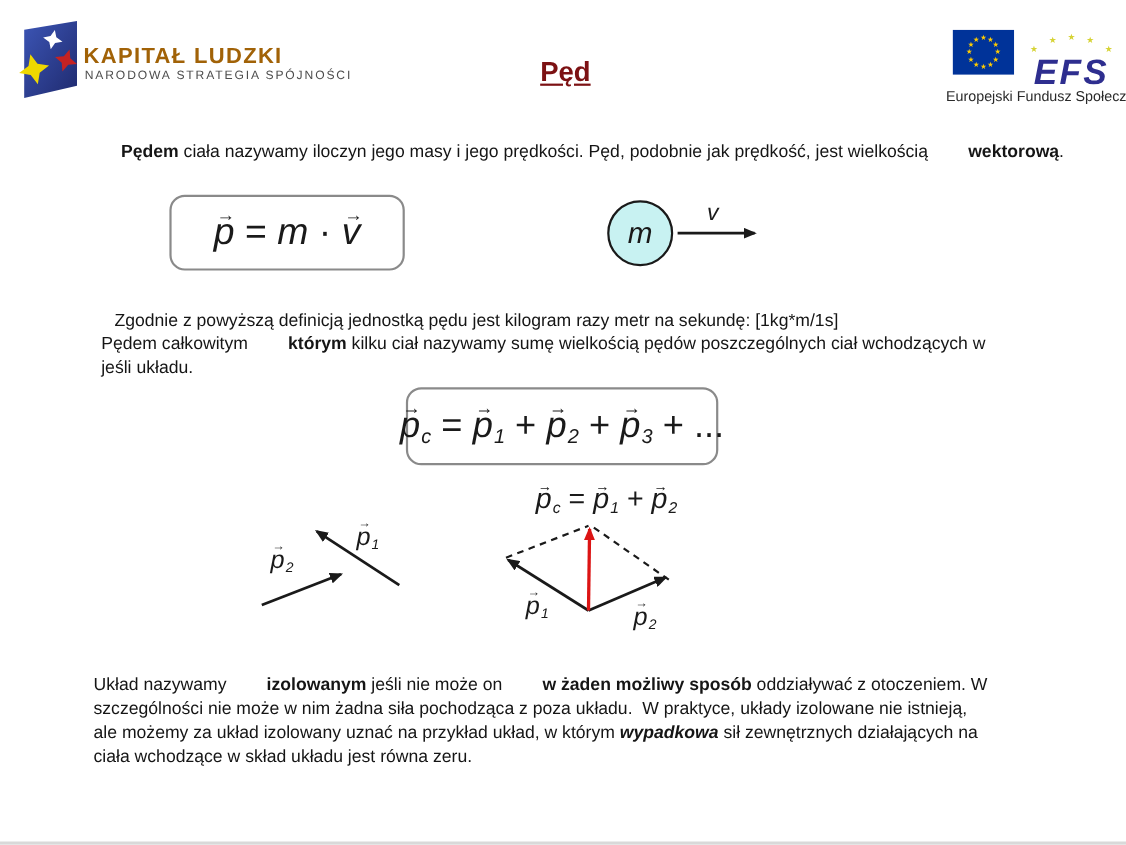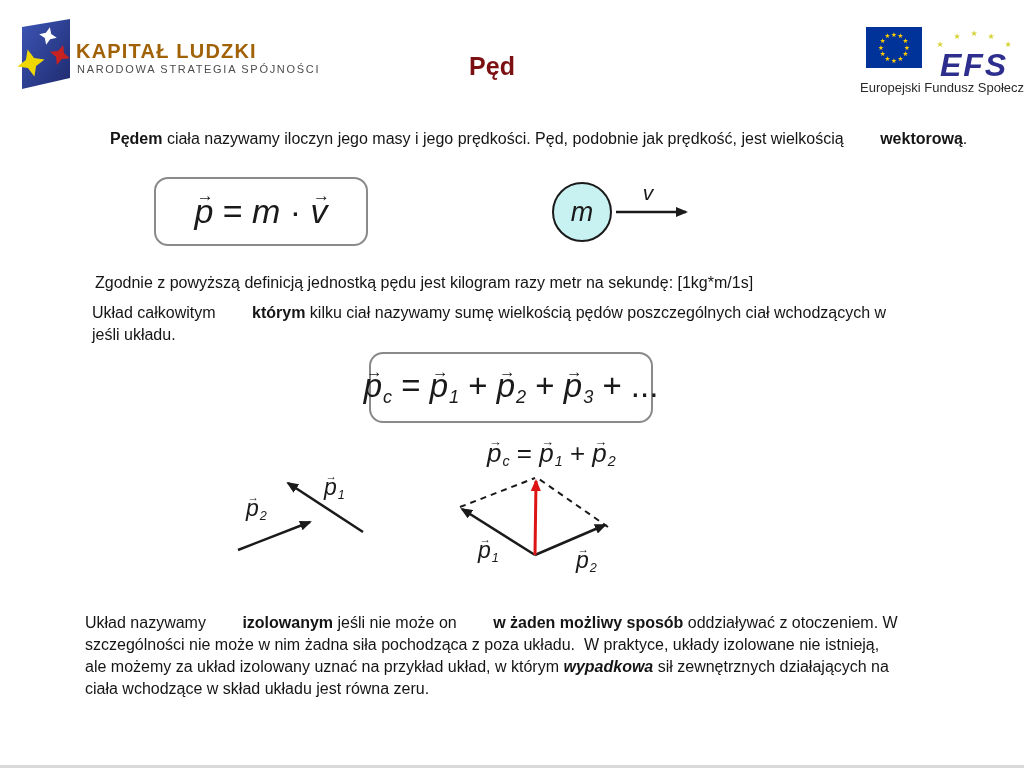--- a/index.html
+++ b/index.html
@@ -65,21 +65,21 @@
 
   <svg class="abs" style="left:8px; top:12px;" width="85" height="88" viewBox="0 0 85 88">
     <polygon points="14,15 62,7 62,66 14,77" fill="url(#kl-flag-grad)"></polygon>
     <polygon points="40,15 42.7,21.3 49,24 42.7,26.7 40,33 37.3,26.7 31,24 37.3,21.3" transform="rotate(12 40 24)" style="fill:var(--kl_star_white)"></polygon>
     <polygon points="52,32.5 55.1,39.9 62.5,43 55.1,46.1 52,53.5 48.9,46.1 41.5,43 48.9,39.9" transform="rotate(18 52 43)" style="fill:var(--kl_star_red)"></polygon>
     <polygon points="23,37 27.2,46.8 37,51 27.2,55.2 23,65 18.8,55.2 9,51 18.8,46.8" transform="rotate(-14 23 51)" style="fill:var(--kl_star_yellow)"></polygon>
   </svg>
   <div class="abs kl-title" style="left:76px; top:40px;">KAPITAŁ LUDZKI</div>
   <div class="abs kl-sub" style="left:77px; top:63px;text-align:center;">NARODOWA STRATEGIA SPÓJNOŚCI</div>
 
-  <h1 class="abs page-title" style="left:442px; top:52px; width:100px;">Pęd</h1>
+  <h1 class="abs page-title" style="left:464px; top:52px; width:100px;text-decoration:underline;">Pęd</h1>
 
   <svg class="abs" style="left:866px; top:27px;" width="56" height="41" viewBox="0 0 56 41">
     <rect x="0" y="0" width="56" height="41" style="fill:var(--eu_blue)"></rect>
     <g font-size="6.5" text-anchor="middle" style="fill:var(--eu_star)">
       <text x="28" y="9.5">★</text>
       <text x="34.5" y="11.2">★</text>
       <text x="39.3" y="16">★</text>
       <text x="41" y="22.5">★</text>
       <text x="39.3" y="29">★</text>
       <text x="34.5" y="33.8">★</text>
@@ -109,23 +109,23 @@
     <span class="formula f-big"><span class="vec"><span class="vec-arrow">→</span><span class="vec-letter">p</span></span><span class="tok-txt"> = </span><span class="tok-it">m</span><span class="tok-txt"> · </span><span class="vec"><span class="vec-arrow">→</span><span class="vec-letter">v</span></span></span>
   </div>
 
   <svg class="abs" style="left:548px; top:178px;" width="150" height="70" viewBox="0 0 150 70">
     <circle cx="34" cy="34" r="29" style="fill:var(--circle_fill); stroke:var(--ink)" stroke-width="2"></circle>
     <text x="34" y="43" text-anchor="middle" font-size="27" font-style="italic" style="fill:var(--ink)">m</text>
     <line x1="68" y1="34" x2="138" y2="34" stroke-width="2.5" style="stroke:var(--ink)" marker-end="url(#arrow-black)"></line>
     <text x="100" y="22" text-anchor="middle" font-size="21" font-style="italic" style="fill:var(--ink)">v</text>
   </svg>
 
-  <p class="abs para" style="left:95px; top:272px; margin:0;"><span class="run-r">Zgodnie z powyższą definicją jednostką pędu jest kilogram razy metr na sekundę: [1kg*m/1s]</span></p>
+  <p class="abs para" style="left:95px; top:272px; margin:9px;"><span class="run-r">Zgodnie z powyższą definicją jednostką pędu jest kilogram razy metr na sekundę: [1kg*m/1s]</span></p>
 
-  <p class="abs para" style="left:92px; top:302px; margin:0;"><span class="run-r">Układ całkowitym </span><span class="run-b">którym</span><span class="run-r"> kilku ciał nazywamy sumę wielkością pędów poszczególnych ciał wchodzących w</span><br><span class="run-r">jeśli układu.</span></p>
+  <p class="abs para" style="left:92px; top:302px; margin:0;"><span class="run-r">Pędem całkowitym </span><span class="run-b">którym</span><span class="run-r"> kilku ciał nazywamy sumę wielkością pędów poszczególnych ciał wchodzących w</span><br><span class="run-r">jeśli układu.</span></p>
 
   <div class="abs formula-box" style="left:369px; top:352px; width:284px; height:71px;">
     <span class="formula f-mid"><span class="vec"><span class="vec-arrow">→</span><span class="vec-letter">p</span></span><span class="tok-sub">c</span><span class="tok-txt"> = </span><span class="vec"><span class="vec-arrow">→</span><span class="vec-letter">p</span></span><span class="tok-sub">1</span><span class="tok-txt"> + </span><span class="vec"><span class="vec-arrow">→</span><span class="vec-letter">p</span></span><span class="tok-sub">2</span><span class="tok-txt"> + </span><span class="vec"><span class="vec-arrow">→</span><span class="vec-letter">p</span></span><span class="tok-sub">3</span><span class="tok-txt"> + ...</span></span>
   </div>
 
   <div class="abs formula f-sum" style="left:487px; top:438px;"><span class="vec"><span class="vec-arrow">→</span><span class="vec-letter">p</span></span><span class="tok-sub">c</span><span class="tok-txt"> = </span><span class="vec"><span class="vec-arrow">→</span><span class="vec-letter">p</span></span><span class="tok-sub">1</span><span class="tok-txt"> + </span><span class="vec"><span class="vec-arrow">→</span><span class="vec-letter">p</span></span><span class="tok-sub">2</span></div>
 
   <svg class="abs" style="left:220px; top:460px;" width="240" height="110" viewBox="0 0 240 110">
     <line x1="143" y1="72" x2="68" y2="23" stroke-width="2.5" style="stroke:var(--ink)" marker-end="url(#arrow-black)"></line>
     <line x1="18" y1="90" x2="90" y2="62" stroke-width="2.5" style="stroke:var(--ink)" marker-end="url(#arrow-black)"></line>

